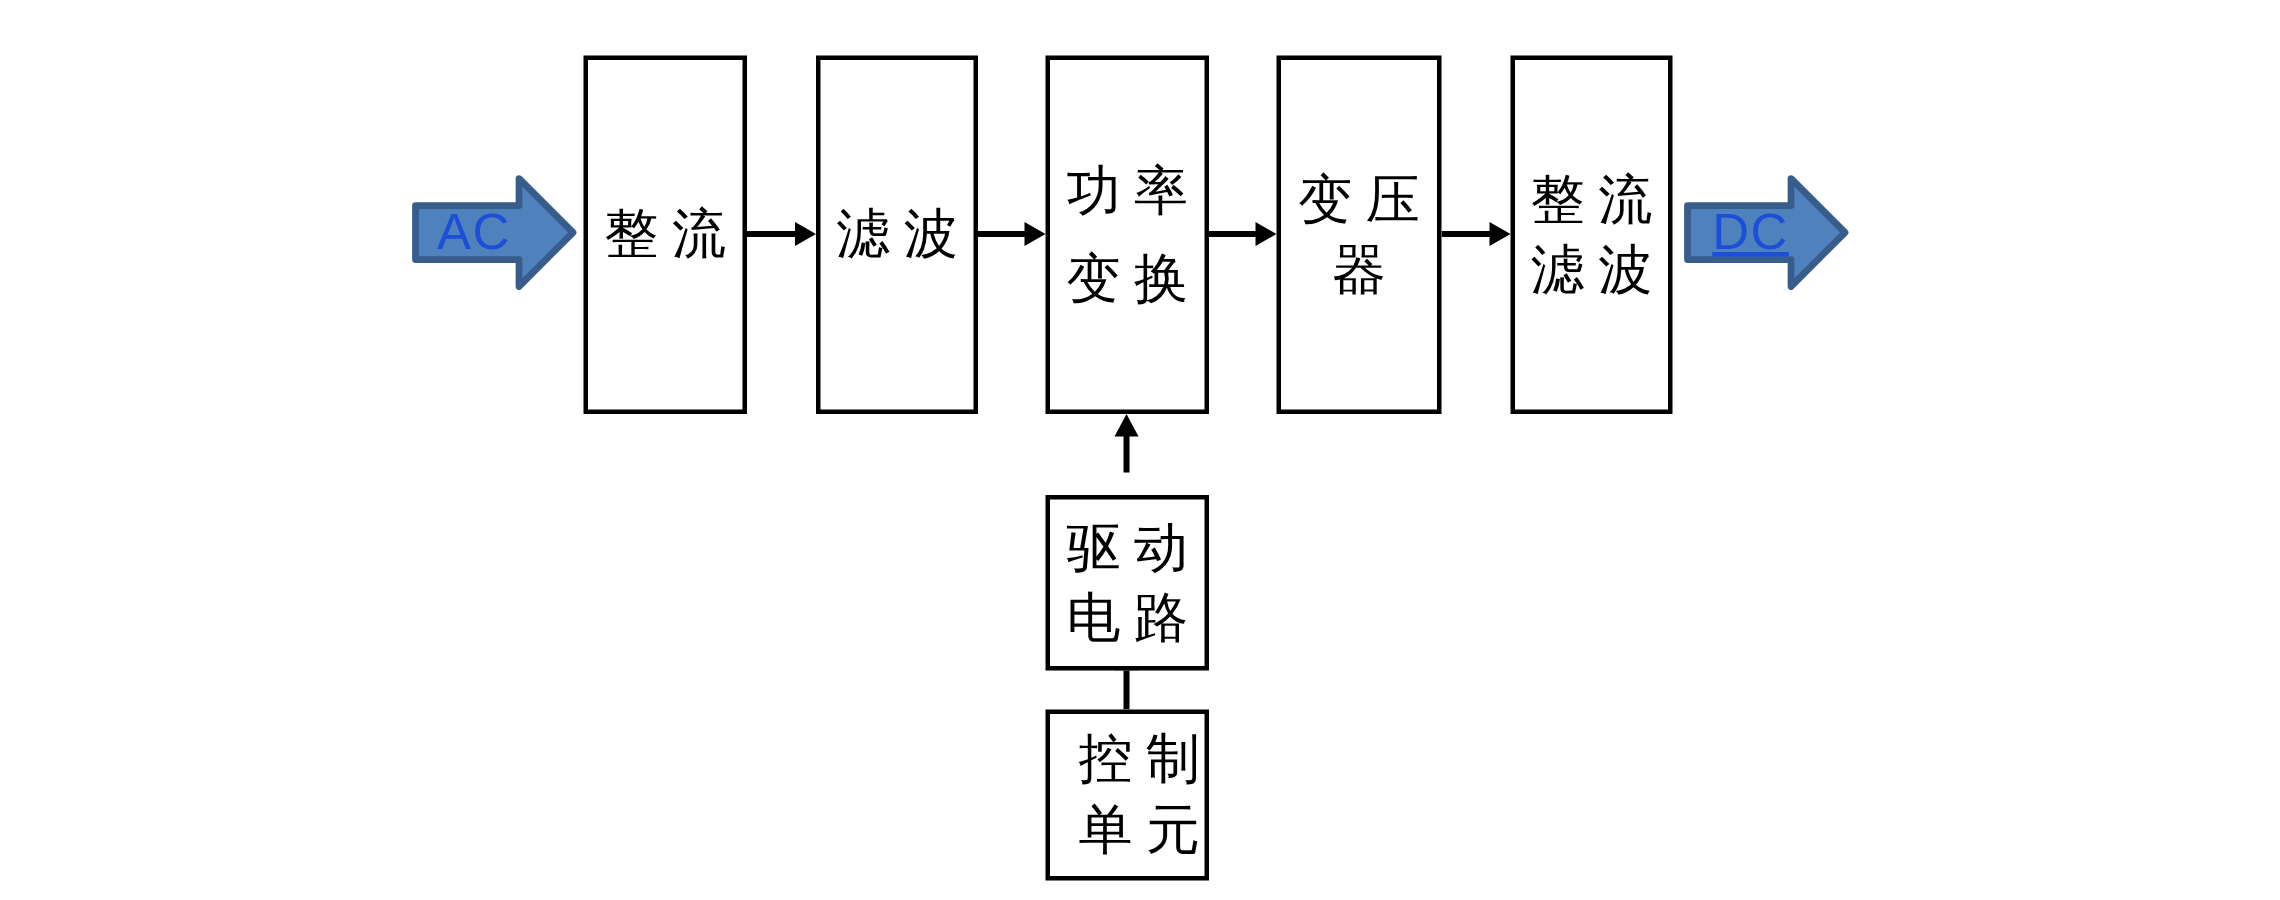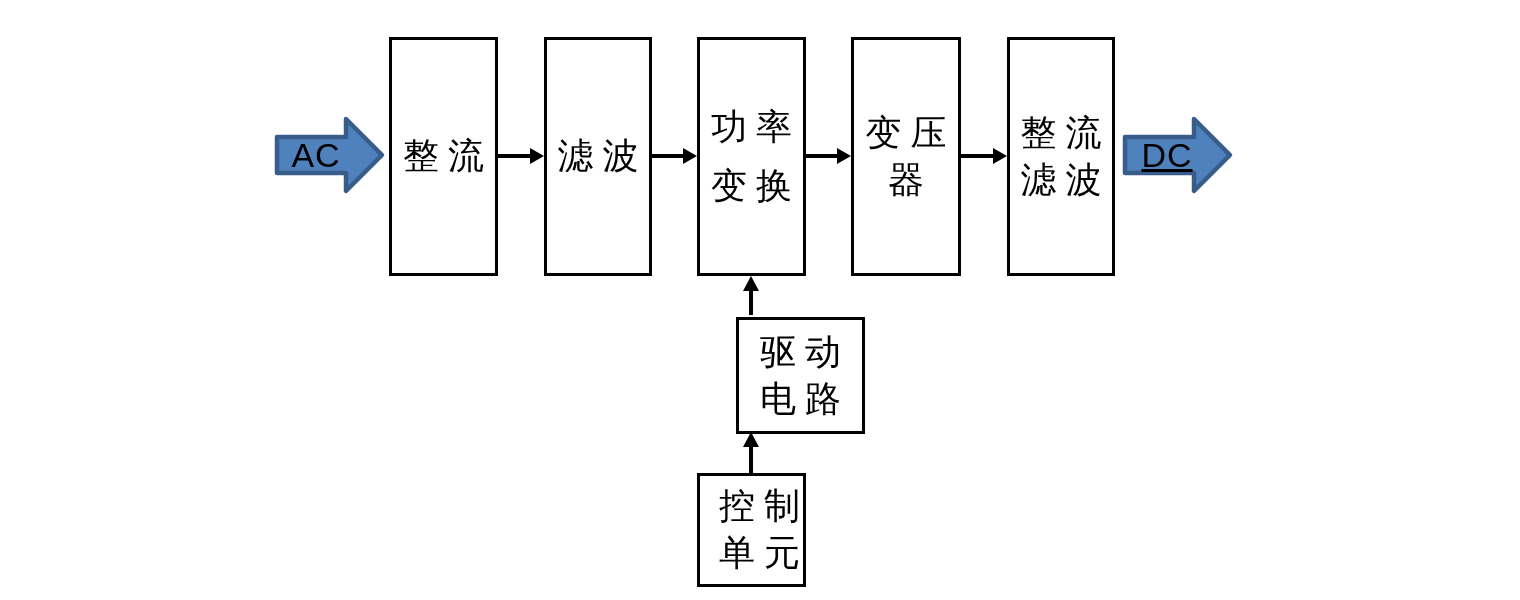--- a/index.html
+++ b/index.html
@@ -33,21 +33,21 @@
     letter-spacing: 9px;
     text-indent: 9px;
     text-align: center;
     white-space: nowrap;
   }
   .io-label {
     position: absolute;
     display: flex;
     justify-content: center;
     align-items: center;
-    color: #000000;
+    color: #1d4ed8;
     font-family: "Liberation Sans", sans-serif;
     font-size: 34px;
     letter-spacing: 1px;
   }
 </style>
 </head>
 <body>
 
 <div class="stage">
 
@@ -104,21 +104,21 @@
   <div class="box" style="left:851px; top:37px; width:110px; height:239px;">
     <div class="line">变压</div>
     <div class="line">器</div>
   </div>
 
   <div class="box" style="left:1007px; top:37px; width:108px; height:239px;">
     <div class="line">整流</div>
     <div class="line">滤波</div>
   </div>
 
-  <div class="box" style="left:697px; top:317px; width:129px; height:117px;margin-left:39px;">
+  <div class="box" style="left:697px; top:330px; width:109px; height:117px;">
     <div class="line">驱动</div>
     <div class="line">电路</div>
   </div>
 
   <div class="box" style="left:697px; top:473px; width:109px; height:114px;padding-left:16px;">
     <div class="line">控制</div>
     <div class="line">单元</div>
   </div>
 
   <div class="io-label" style="left:278px; top:134px; width:76px; height:42px;">AC</div>

